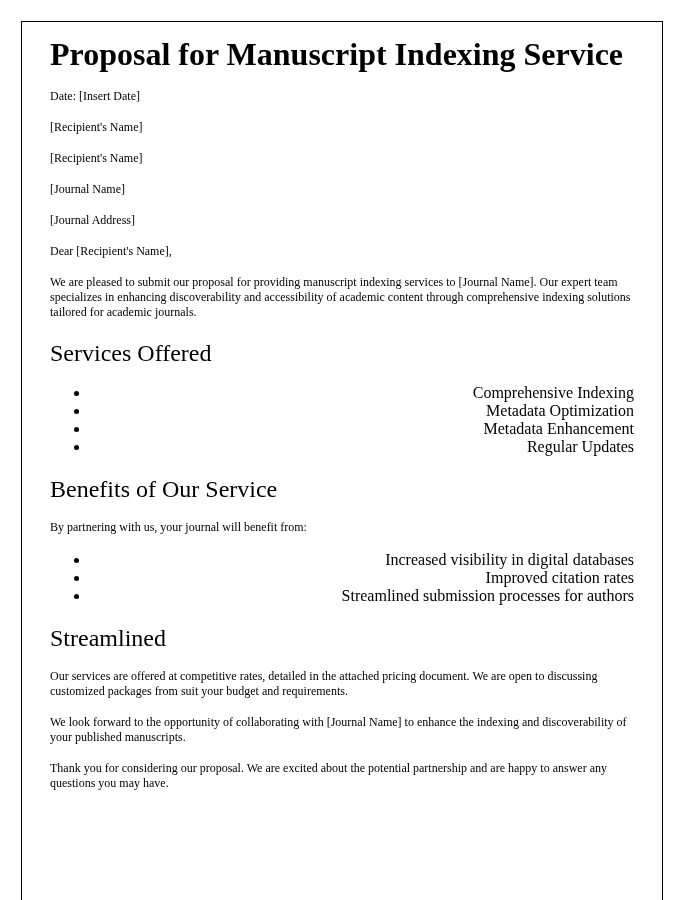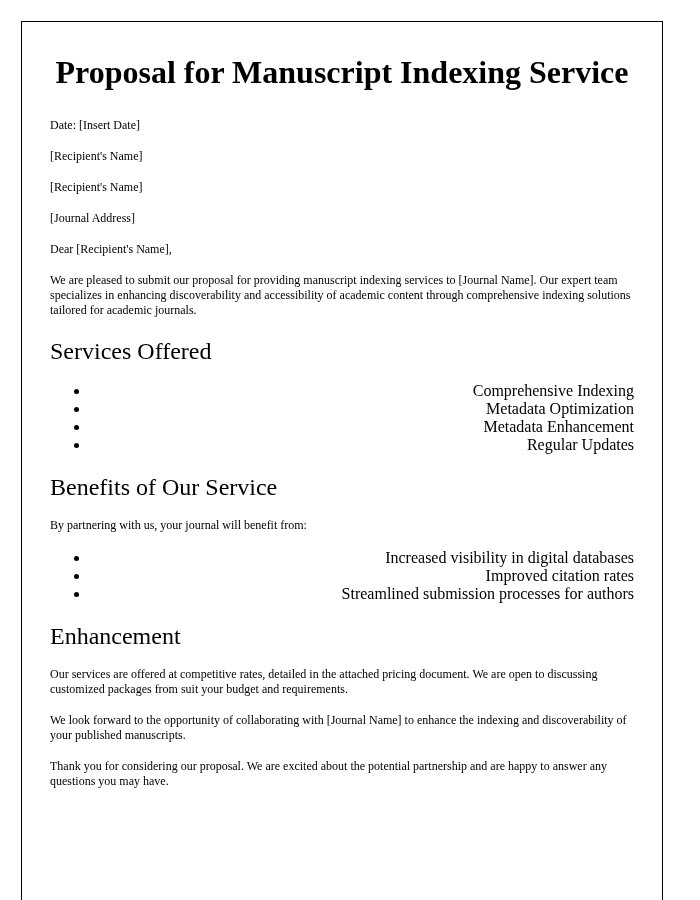--- a/index.html
+++ b/index.html
@@ -19,23 +19,22 @@
     box-sizing: border-box;
     margin: 21px 37px 0 21px;       
     border: 1px solid #000000;
     padding: 5px 28px 60px 28px;
     min-height: 920px;               
     background: #ffffff;
   }
   h1 {
     font-size: 32px;
     font-weight: bold;
-    margin: 27px 0;
+    margin: 9px 0;
     line-height: normal;
-    text-align: center;
   }
   h2 {
     font-size: 24px;
     font-weight: normal;
     margin: 20px 0 17px 0;
     line-height: normal;
   }
   p {
     font-size: 12px;
     margin: 16px 0;
@@ -57,20 +56,21 @@
 <div class="doc">
 
   <h1>Proposal for Manuscript Indexing Service</h1>
 
   <p>Date: [Insert Date]</p>
 
   <p>[Recipient's Name]</p>
 
   <p>[Recipient's Name]</p>
 
+  <p>[Journal Name]</p>
 
   <p>[Journal Address]</p>
 
   <p>Dear [Recipient's Name],</p>
 
   <p>We are pleased to submit our proposal for providing manuscript indexing services to [Journal Name]. Our expert team specializes in enhancing discoverability and accessibility of academic content through comprehensive indexing solutions tailored for academic journals.</p>
 
   <h2>Services Offered</h2>
 
   <ul>
@@ -83,21 +83,21 @@
   <h2>Benefits of Our Service</h2>
 
   <p>By partnering with us, your journal will benefit from:</p>
 
   <ul>
     <li>Increased visibility in digital databases</li>
     <li>Improved citation rates</li>
     <li>Streamlined submission processes for authors</li>
   </ul>
 
-  <h2>Enhancement</h2>
+  <h2>Streamlined</h2>
 
   <p>Our services are offered at competitive rates, detailed in the attached pricing document. We are open to discussing customized packages from suit your budget and requirements.</p>
 
   <p>We look forward to the opportunity of collaborating with [Journal Name] to enhance the indexing and discoverability of your published manuscripts.</p>
 
   <p>Thank you for considering our proposal. We are excited about the potential partnership and are happy to answer any questions you may have.</p>
 
 </div>
 
 </body></html>

